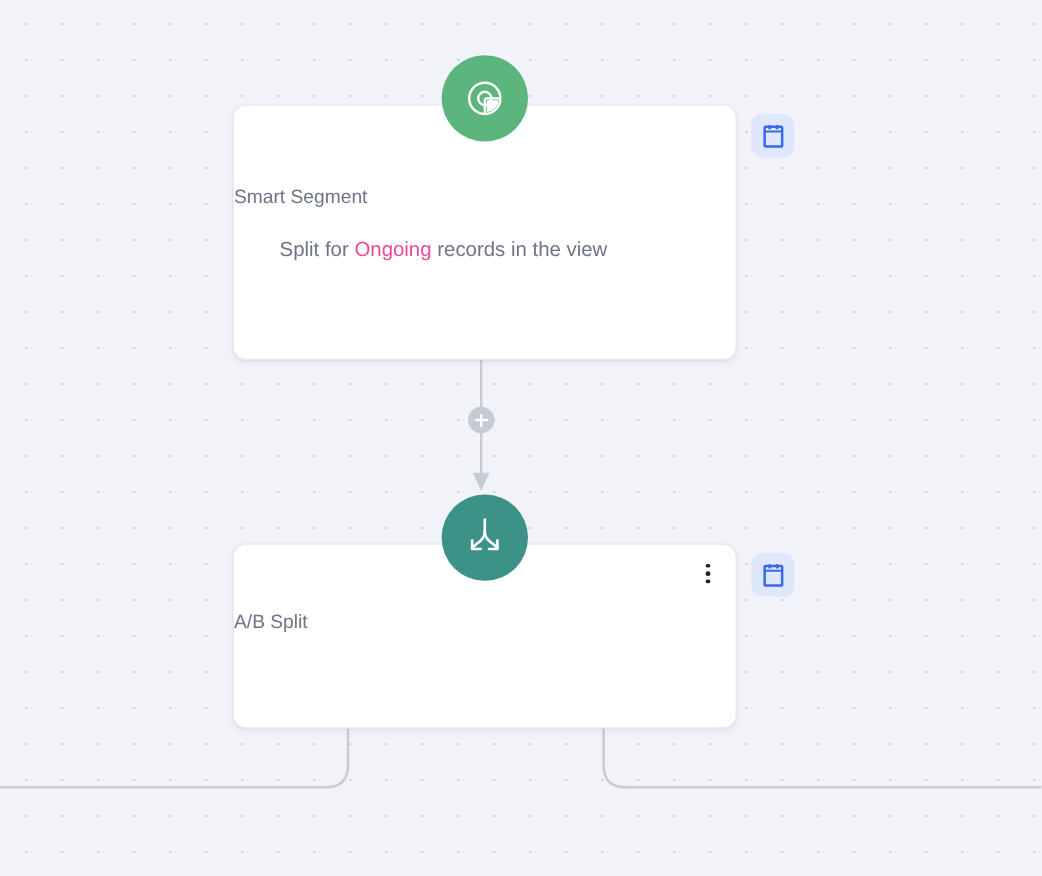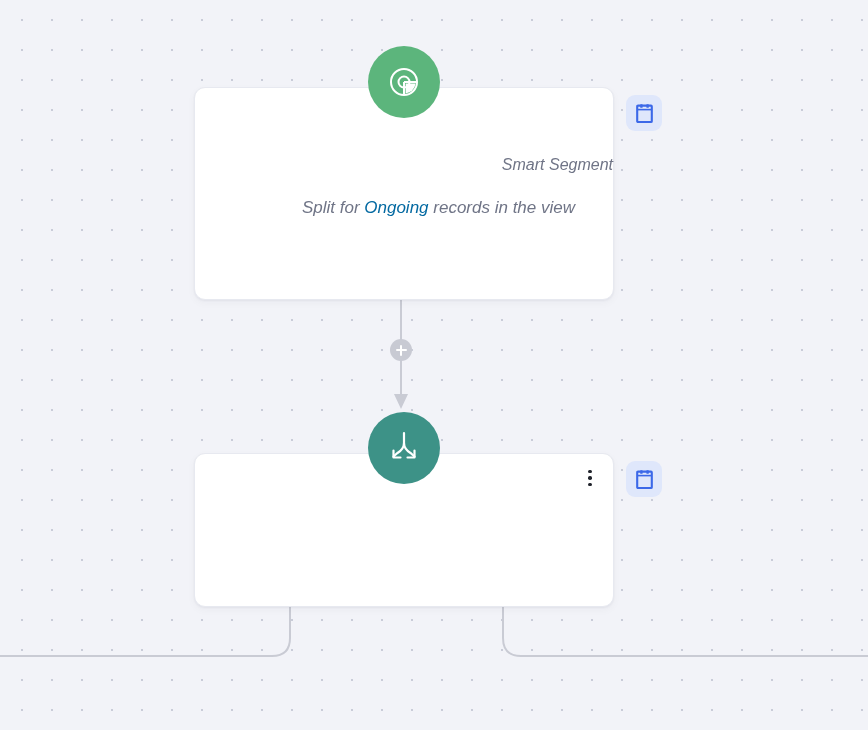--- a/index.html
+++ b/index.html
@@ -74,23 +74,22 @@
     transform: translateX(-50%);
     width: 72px;
     height: 72px;
     border-radius: 50%;
     display: flex;
     align-items: center;
     justify-content: center;
     z-index: 3;
   }
   .node-body {
-    text-align: right;
+    text-align: left;
     box-sizing: border-box;
-    font-style: italic;
   }
   .node-subtitle {
     color: #6f7486;
     font-size: 16px;
     line-height: 20px;
     font-weight: 400;
     margin: 0;
   }
   .node-title {
     color: #14161c;
@@ -101,21 +100,21 @@
   }
   .node-desc {
     color: #6f7486;
     font-size: 17px;
     line-height: 30px;
     font-weight: 400;
     margin: 18px 0 0 0;
     padding: 0 38px;
   }
   .link-text {
-    color: #0369a1;
+    color: #ec4899;
   }
 
   
   .kebab {
     position: absolute;
     top: 10px;
     right: 12px;
     width: 22px;
     height: 28px;
     display: flex;
@@ -207,20 +206,21 @@
         </svg>
       </div>
 
       <div class="kebab">
         <span></span>
         <span></span>
         <span></span>
       </div>
 
       <div class="node-body" style="padding-top:55px;">
+        <p class="node-subtitle">A/B Split</p>
       </div>
     </div>
   </div>
 
   <div class="note-badge" style="left:626px; top:461px;">
     <svg width="19" height="21" viewBox="0 0 19 21" aria-hidden="true">
       <rect x="2.2" y="2.6" width="14.6" height="16.4" rx="0.8" fill="none" stroke="#3b68e8" stroke-width="2.1"></rect>
       <rect x="5.2" y="1.2" width="2.4" height="3.6" rx="0.6" fill="#3b68e8"></rect>
       <rect x="11.4" y="1.2" width="2.4" height="3.6" rx="0.6" fill="#3b68e8"></rect>
       <line x1="2.2" y1="6.6" x2="16.8" y2="6.6" stroke="#3b68e8" stroke-width="1.6"></line>

